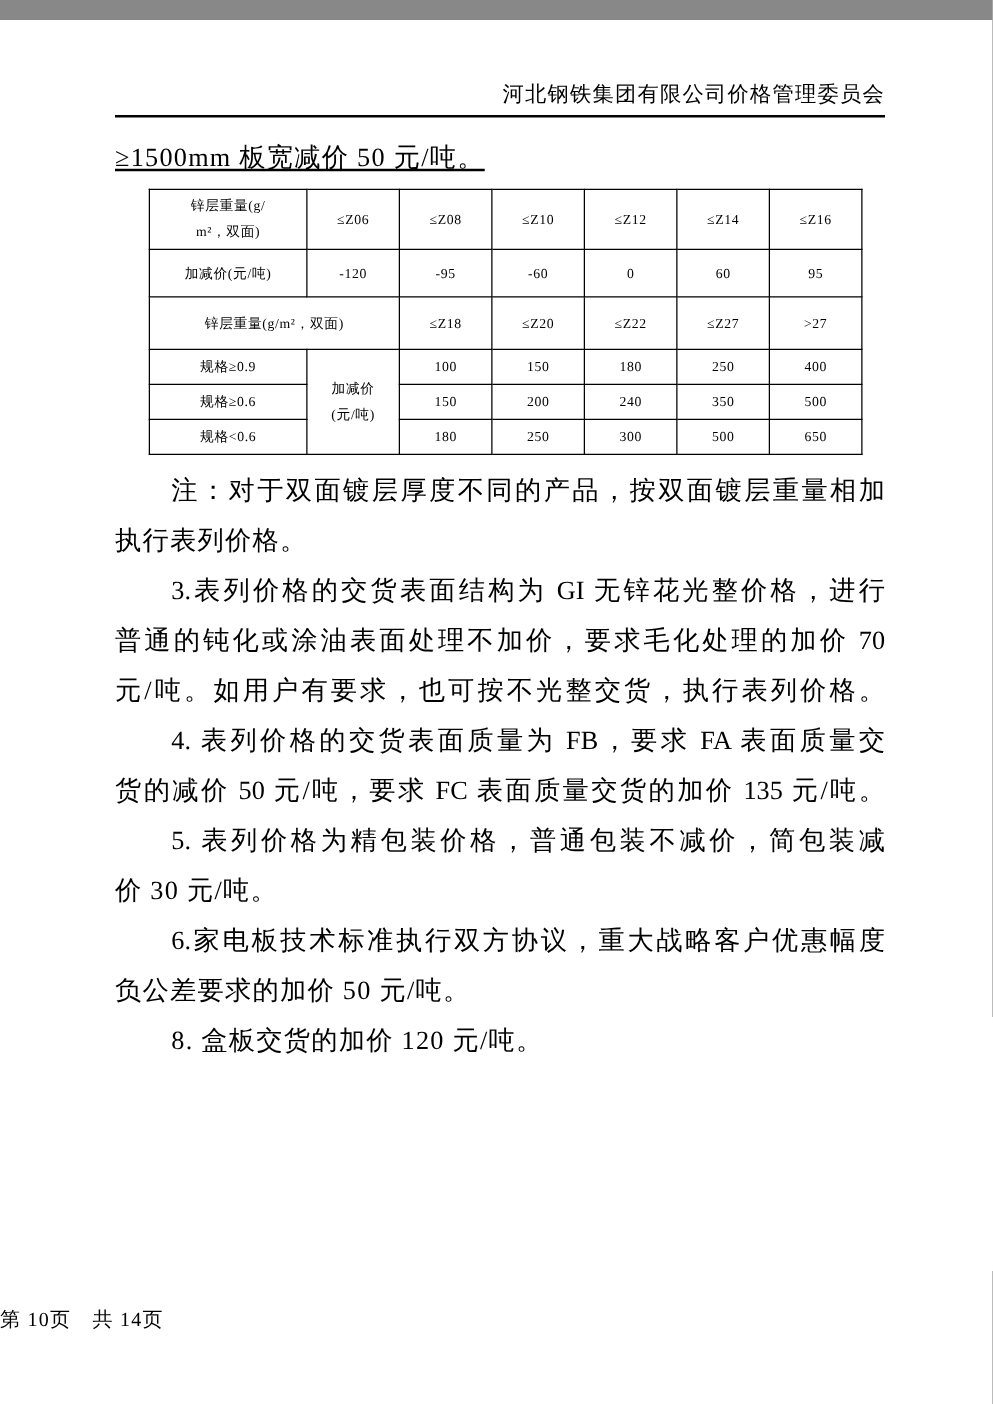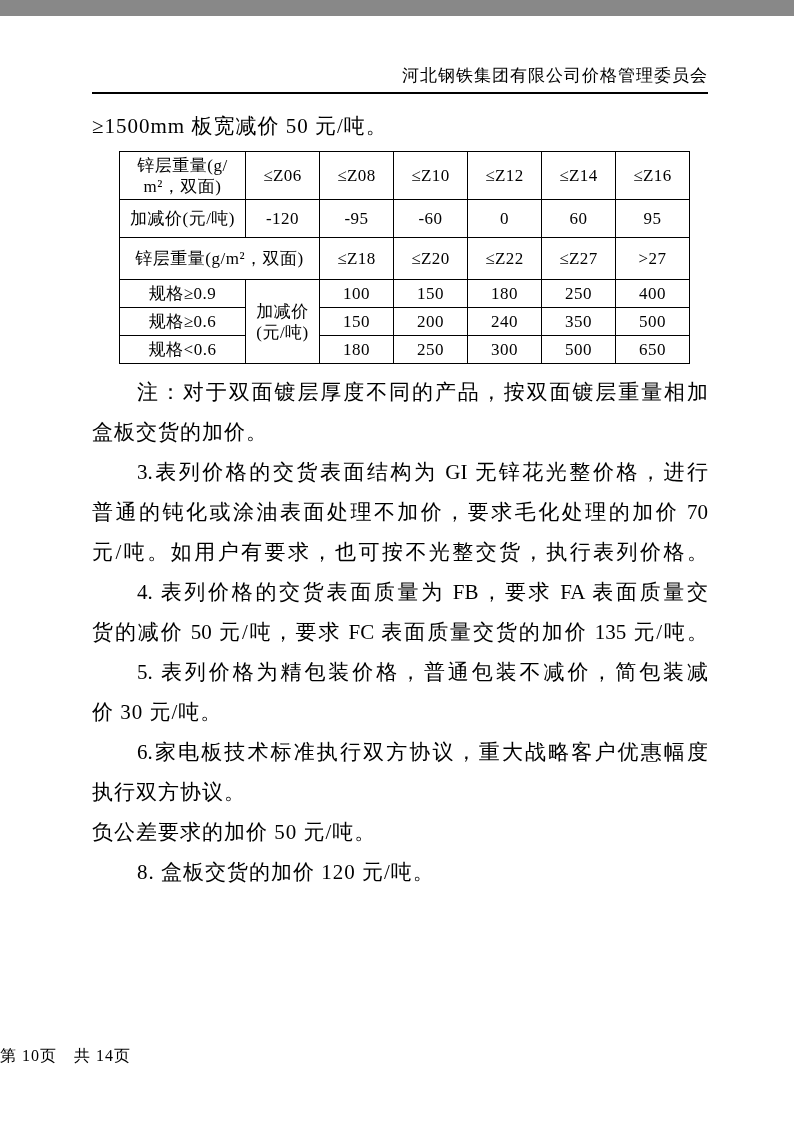--- a/index.html
+++ b/index.html
@@ -26,30 +26,31 @@
     font-size:17px;
     letter-spacing:1px;
     line-height:20px;
   }
   
   .intro-line{
     font-size:21px;
     line-height:38px;
     letter-spacing:1px;
     white-space:nowrap;
+    text-decoration:underline;
   }
   .intro-line.first{margin-top:13px;}
   .intro-line.second{margin-top:12px;letter-spacing:3px;text-indent:45px;}
   
   table.zinc{
     margin:6px 0 0 27px;
     border-collapse:collapse;
     table-layout:fixed;
     width:570px;
-    font-size:17px;
+    font-size:11px;
   }
   table.zinc td{
     border:1.5px solid #000;
     text-align:center;
     vertical-align:middle;
     padding:0 2px;
     letter-spacing:0.5px;
   }
   table.zinc .wrap{white-space:pre-line;line-height:21px;}
   tr.r1{height:48px;}
@@ -154,34 +155,33 @@
         <td>250</td>
         <td>300</td>
         <td>500</td>
         <td>650</td>
       </tr>
     </tbody>
       </table>
 
     <div class="paras">
       <div class="line indent fill">注：对于双面镀层厚度不同的产品，按双面镀层重量相加</div>
-      <div class="line">盒板交货的加价。</div>
+      <div class="line">执行表列价格。</div>
 
       <div class="line indent fill">3.表列价格的交货表面结构为 GI 无锌花光整价格，进行</div>
       <div class="line fill">普通的钝化或涂油表面处理不加价，要求毛化处理的加价 70</div>
       <div class="line fill">元/吨。如用户有要求，也可按不光整交货，执行表列价格。</div>
 
       <div class="line indent fill">4. 表列价格的交货表面质量为 FB，要求 FA 表面质量交</div>
       <div class="line fill">货的减价 50 元/吨，要求 FC 表面质量交货的加价 135 元/吨。</div>
 
       <div class="line indent fill">5. 表列价格为精包装价格，普通包装不减价，简包装减</div>
       <div class="line">价 30 元/吨。</div>
 
       <div class="line indent fill">6.家电板技术标准执行双方协议，重大战略客户优惠幅度</div>
-      <div class="line">执行双方协议。</div>
 
       <div class="line">负公差要求的加价 50 元/吨。</div>
 
       <div class="line indent">8. 盒板交货的加价 120 元/吨。</div>
     </div>
 
   </div>
 
   <div class="footer">
     <span>第 10页　共 14页</span>

